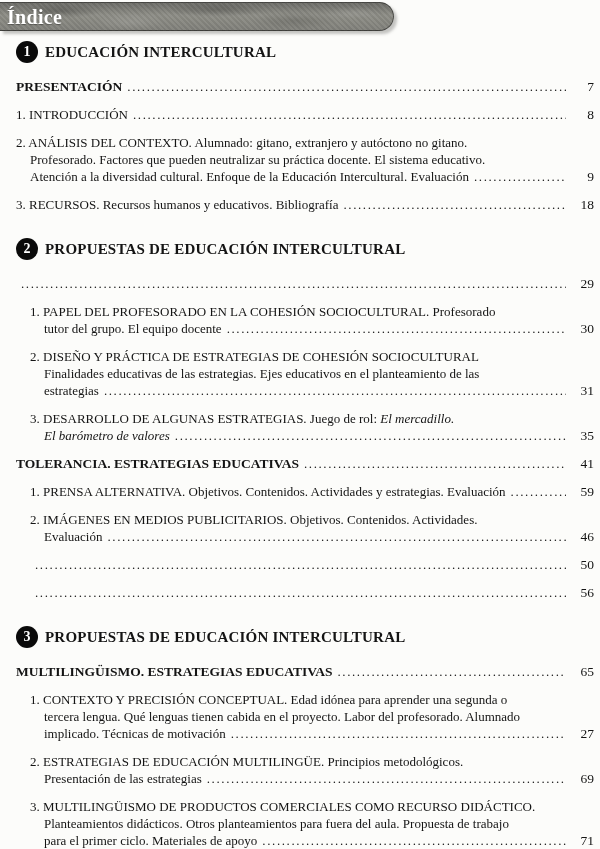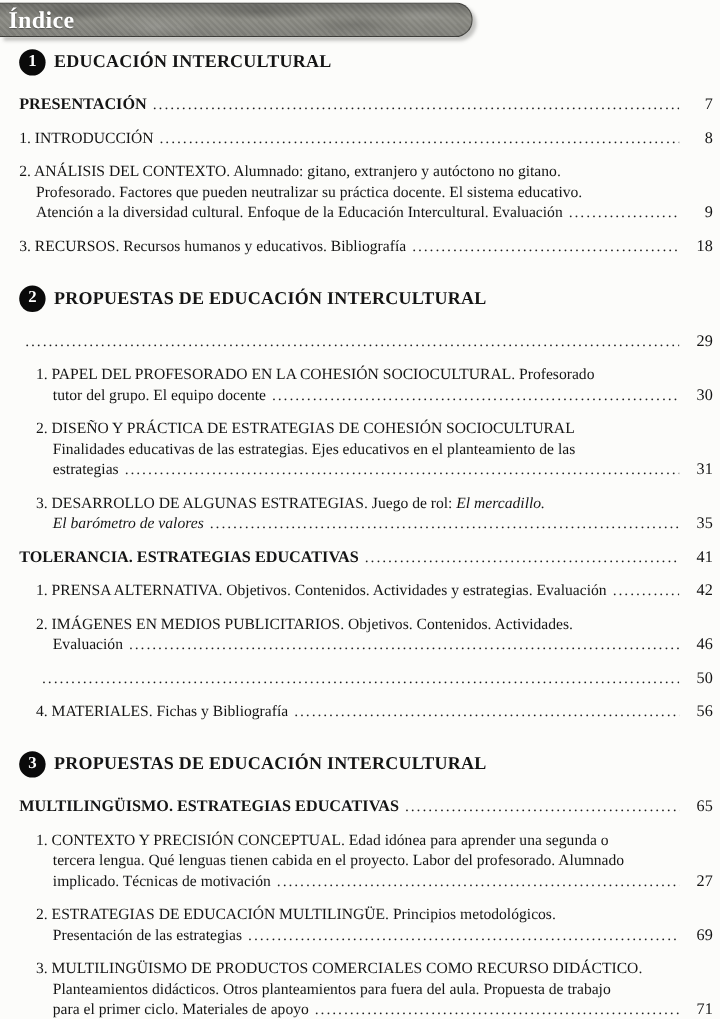--- a/index.html
+++ b/index.html
@@ -176,42 +176,41 @@
             <div class="line last">
               <span class="ltext"><span>TOLERANCIA. ESTRATEGIAS EDUCATIVAS</span></span>
               <span class="dots"></span>
               <span class="page">41</span>
             </div>
           </div>
           <div class="entry indent">
             <div class="line last">
               <span class="ltext"><span>1. PRENSA ALTERNATIVA. Objetivos. Contenidos. Actividades y estrategias. Evaluación</span></span>
               <span class="dots"></span>
-              <span class="page">42</span>
+              <span class="page">59</span>
             </div>
           </div>
           <div class="entry indent">
             <div class="line">
               <span class="ltext"><span>2. IMÁGENES EN MEDIOS PUBLICITARIOS. Objetivos. Contenidos. Actividades.</span></span>
             </div>
             <div class="line cont last">
               <span class="ltext"><span>Evaluación</span></span>
               <span class="dots"></span>
               <span class="page">46</span>
             </div>
           </div>
           <div class="entry indent">
             <div class="line last">
               <span class="dots"></span>
               <span class="page">50</span>
             </div>
           </div>
           <div class="entry indent">
             <div class="line last">
-              <span class="ltext"><span>4. MATERIALES. Fichas y Bibliografía</span></span>
               <span class="dots"></span>
               <span class="page">56</span>
             </div>
           </div>
         </div>
       </section>
       <section class="toc-section">
         <div class="sec-head">
           <span class="badge">
             <span>3</span>

